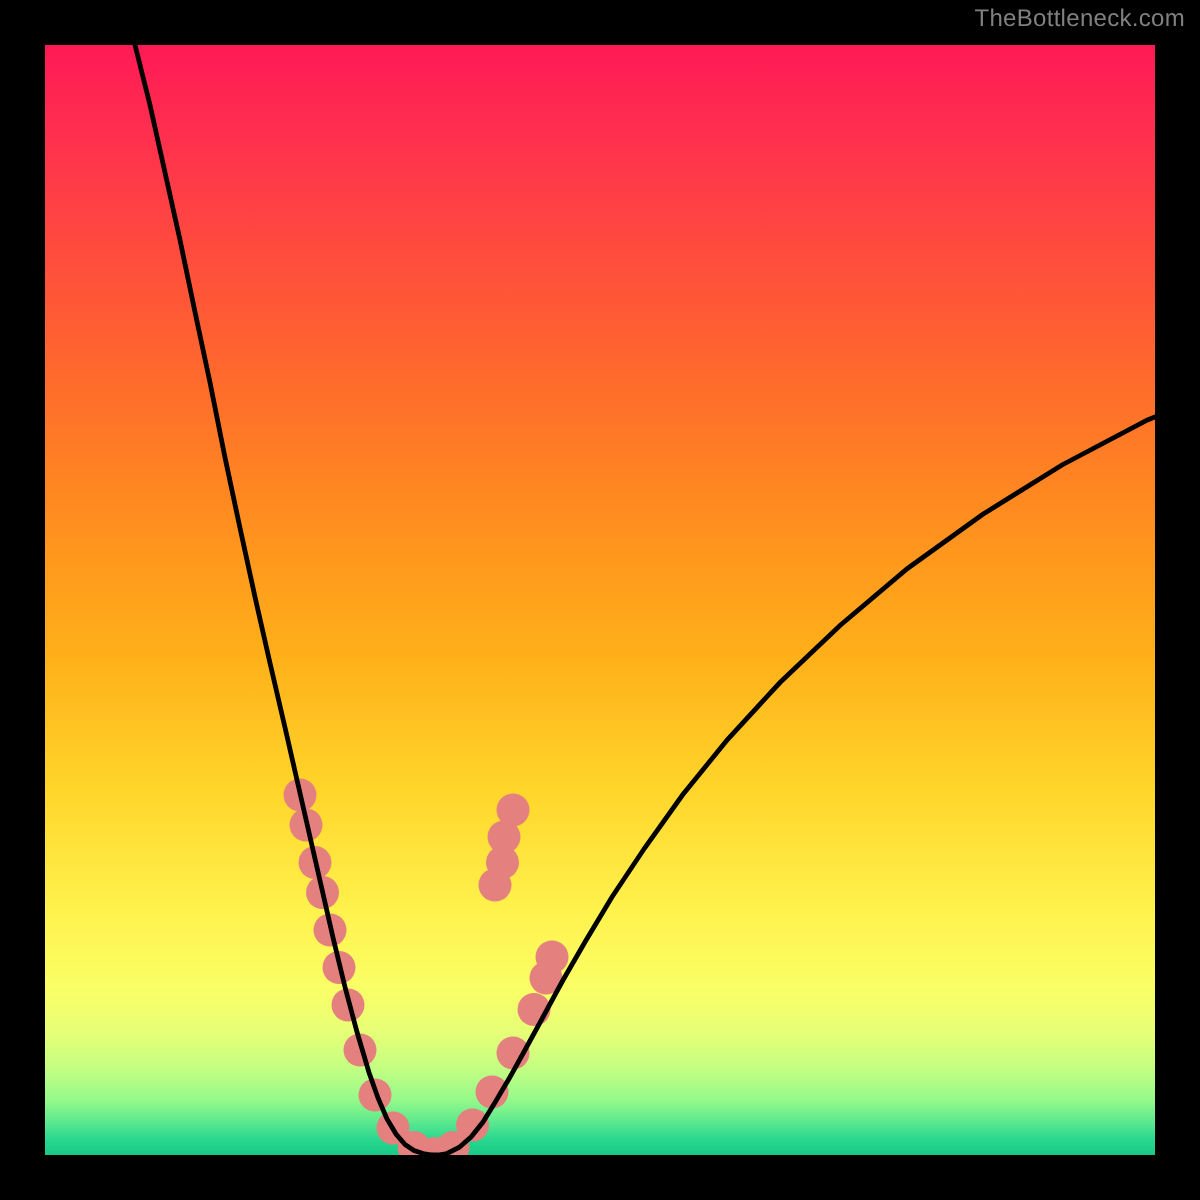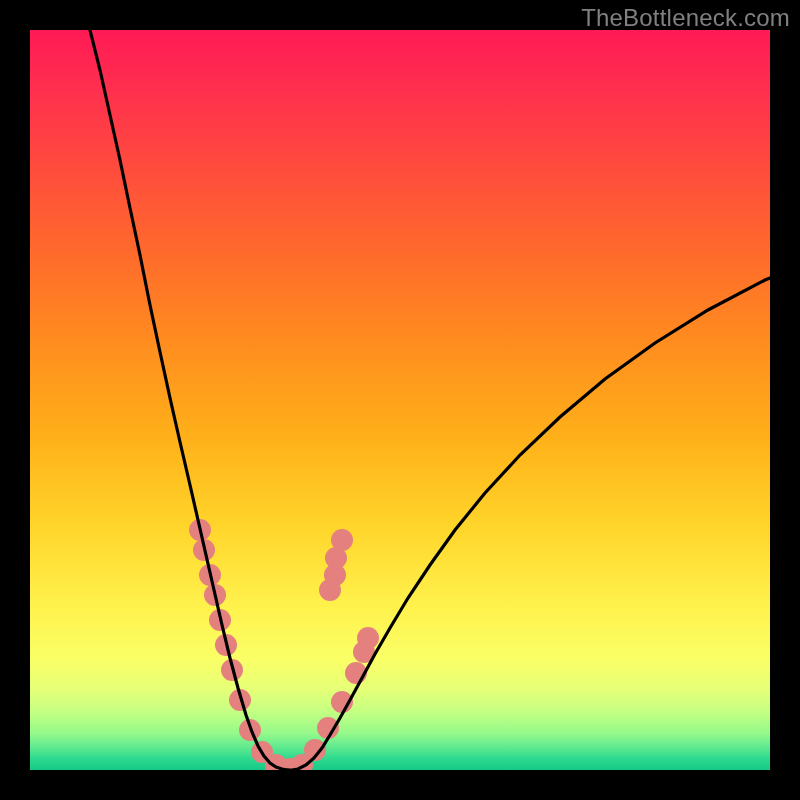--- a/index.html
+++ b/index.html
@@ -15,21 +15,21 @@
     position: relative;
     width: 800px;
     height: 800px;
     background: #000;
   }
   .watermark {
     position: absolute;
     top: 4px;
     right: 10px;
     color: #808080;
-    font-size: 24px;
+    font-size: 16px;
     font-weight: 400;
     letter-spacing: 0.2px;
     z-index: 5;
     margin-left: 16px;
   }
   .plot {
     position: absolute;
     left: 30px;
     top: 30px;
     width: 740px;

